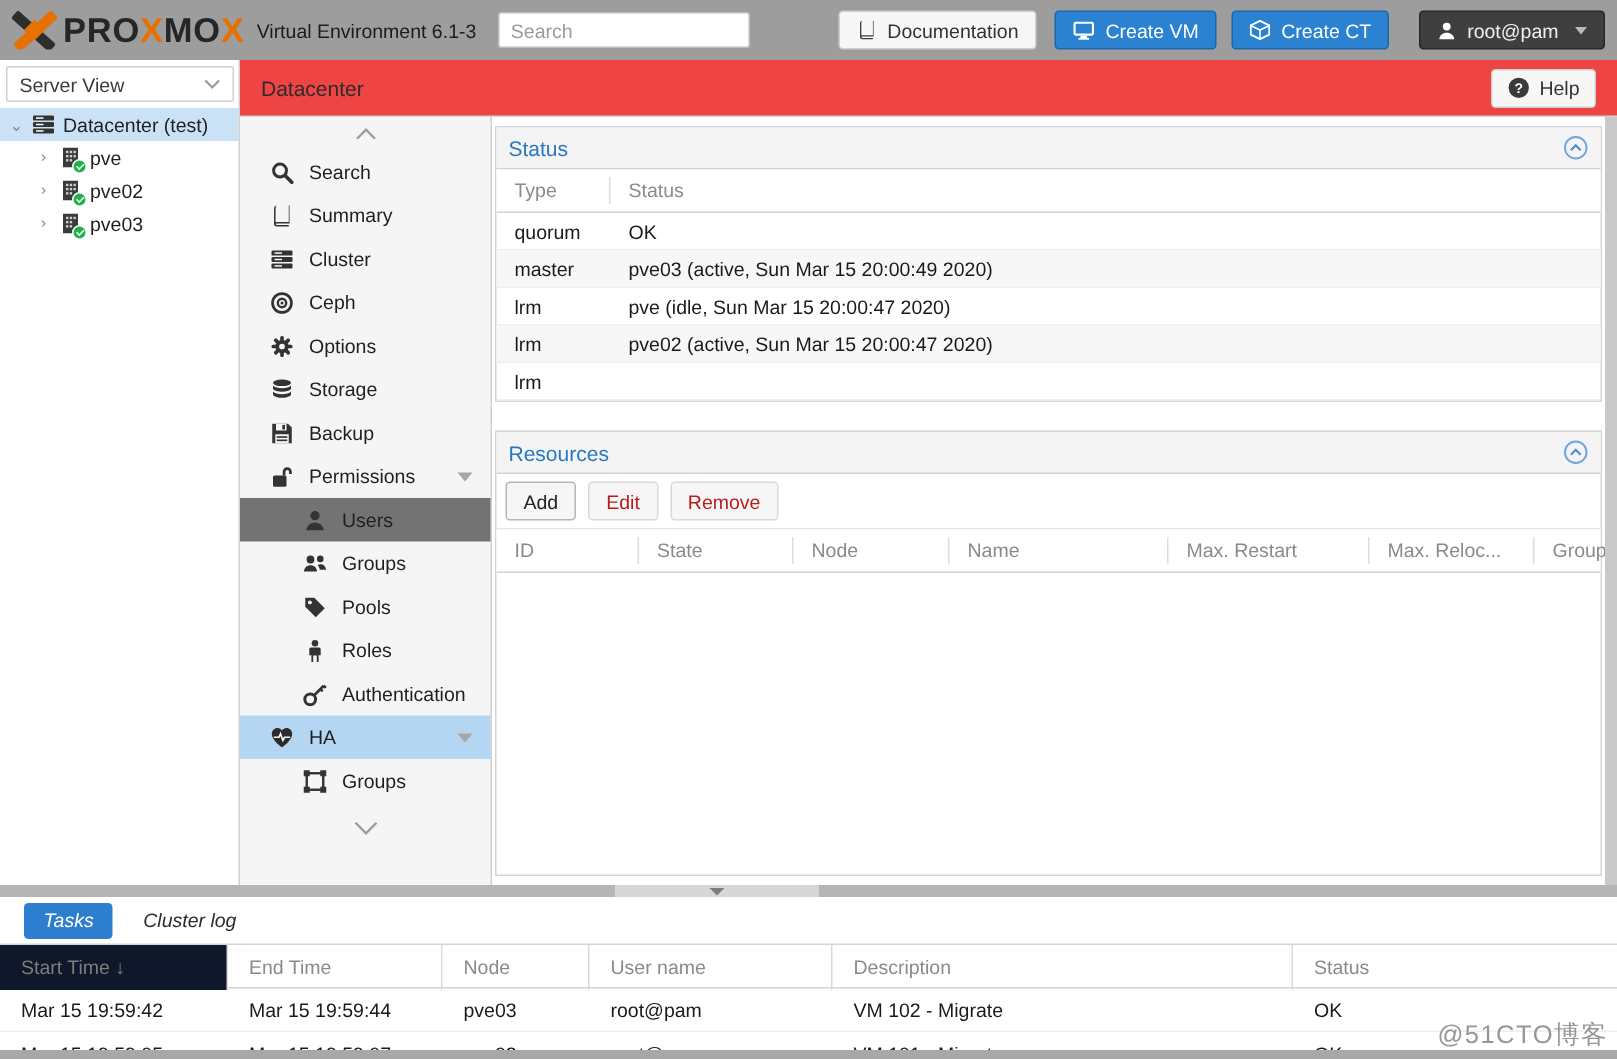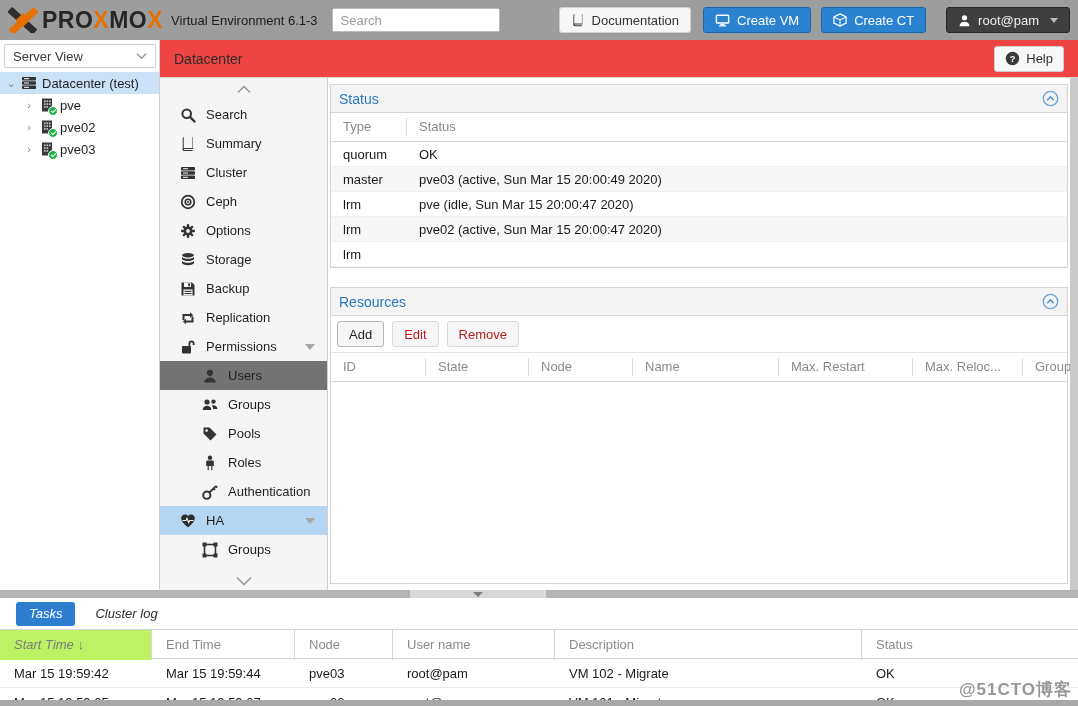--- a/index.html
+++ b/index.html
@@ -98,26 +98,26 @@
   .bottom { position:absolute; left:0; top:598px; width:1078px; height:108px; background:#fff; overflow:hidden; }
   .tabs { height:31px; display:flex; align-items:center; gap:20px; padding:0 16px;font-style:italic; }
   .tab-active { background:#2e7ecf; color:#fff; border-radius:3px; height:24px;
     display:inline-flex; align-items:center; padding:0 13px; cursor:pointer; }
   .tab-plain { color:#2c2c2c; cursor:pointer; }
   .cols-tasks { grid-template-columns:152px 143px 98px 162px 307px 1fr; }
   .tasks-hd { display:grid; height:30px; align-items:center; color:#8a8a8a;
     border-top:1px solid #d4d4d4; border-bottom:1px solid #d4d4d4; background:#fff; }
   .tasks-hd > div { padding-left:14px; height:30px; line-height:30px; border-right:1px solid #d9d9d9; }
   .tasks-hd > div:last-child { border-right:none; }
-  .tasks-hd .sorted { background:#bef264; color:#7d7d7d;font-style:italic; }
+  .tasks-hd .sorted { background:#0f172a; color:#7d7d7d; }
   .task-row { display:grid; height:29px; align-items:center; border-bottom:1px solid #ededed; color:#1a1a1a; }
   .task-row > div { padding-left:14px; white-space:nowrap; overflow:hidden; }
   .bottom-strip { position:absolute; left:0; top:700px; width:1078px; height:6px; background:#a8a8a8; }
   
-  .watermark { position:absolute; right:6px; top:678px; font-size:17px; font-weight:bold;
+  .watermark { position:absolute; right:6px; top:678px; font-size:17px; font-weight:normal;
     color:rgba(125,125,125,.8); letter-spacing:1px; z-index:30;
     text-shadow:0 0 2px rgba(255,255,255,.8); }
   .ic { display:block; }
 </style>
 </head>
 <body>
 
 <div class="app">
 
   <div class="topbar">
@@ -330,29 +330,20 @@
           <rect x="4" y="1.5" width="7" height="4.5" fill="#f5f5f5"></rect>
           <rect x="8.2" y="2.3" width="1.8" height="3" fill="#333"></rect>
           <rect x="3.5" y="8.5" width="9" height="6" fill="#f5f5f5"></rect>
           <rect x="4.5" y="9.8" width="7" height="1.1" fill="#333"></rect>
           <rect x="4.5" y="12" width="7" height="1.1" fill="#333"></rect>
         </svg>
       <span>Backup</span>
     </div>
     <div class="menu-item">
       <svg class="mi" viewBox="0 0 16 16">
-          <path d="M3.5 10V5h7" fill="none" stroke="#333" stroke-width="2"></path>
-          <path d="M10 2.2L13.2 5 10 7.8z" fill="#333"></path>
-          <path d="M12.5 6.5v5h-7" fill="none" stroke="#333" stroke-width="2"></path>
-          <path d="M6 8.7L2.8 11.5 6 14.3z" fill="#333"></path>
-        </svg>
-      <span>Replication</span>
-    </div>
-    <div class="menu-item">
-      <svg class="mi" viewBox="0 0 16 16">
           <rect x="2" y="7" width="9" height="7.5" rx="1" fill="#333"></rect>
           <path d="M8.5 7V4.5a3 3 0 0 1 6 0V6h-1.8V4.5a1.2 1.2 0 0 0-2.4 0V7z" fill="#333"></path>
         </svg>
       <span>Permissions</span>
       <span class="expand-tri"></span>
     </div>
     <div class="menu-item sub hovered">
       <svg class="mi" viewBox="0 0 16 16">
           <circle cx="8" cy="4.8" r="3.1" fill="#333"></circle>
           <path d="M2.2 14.5c.4-3.4 2.9-5 5.8-5s5.4 1.6 5.8 5z" fill="#333"></path>

